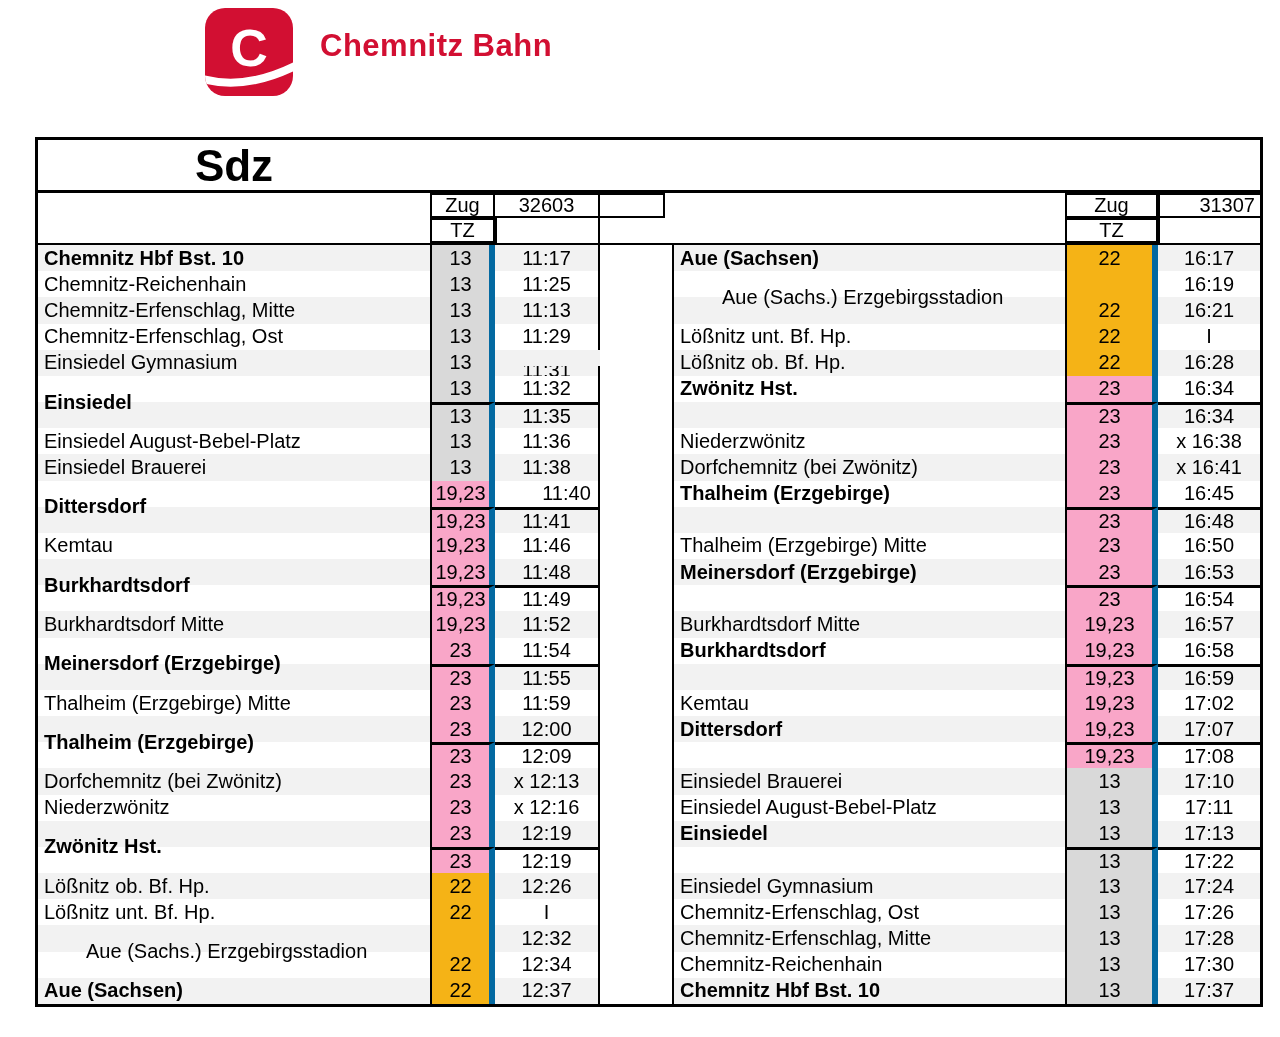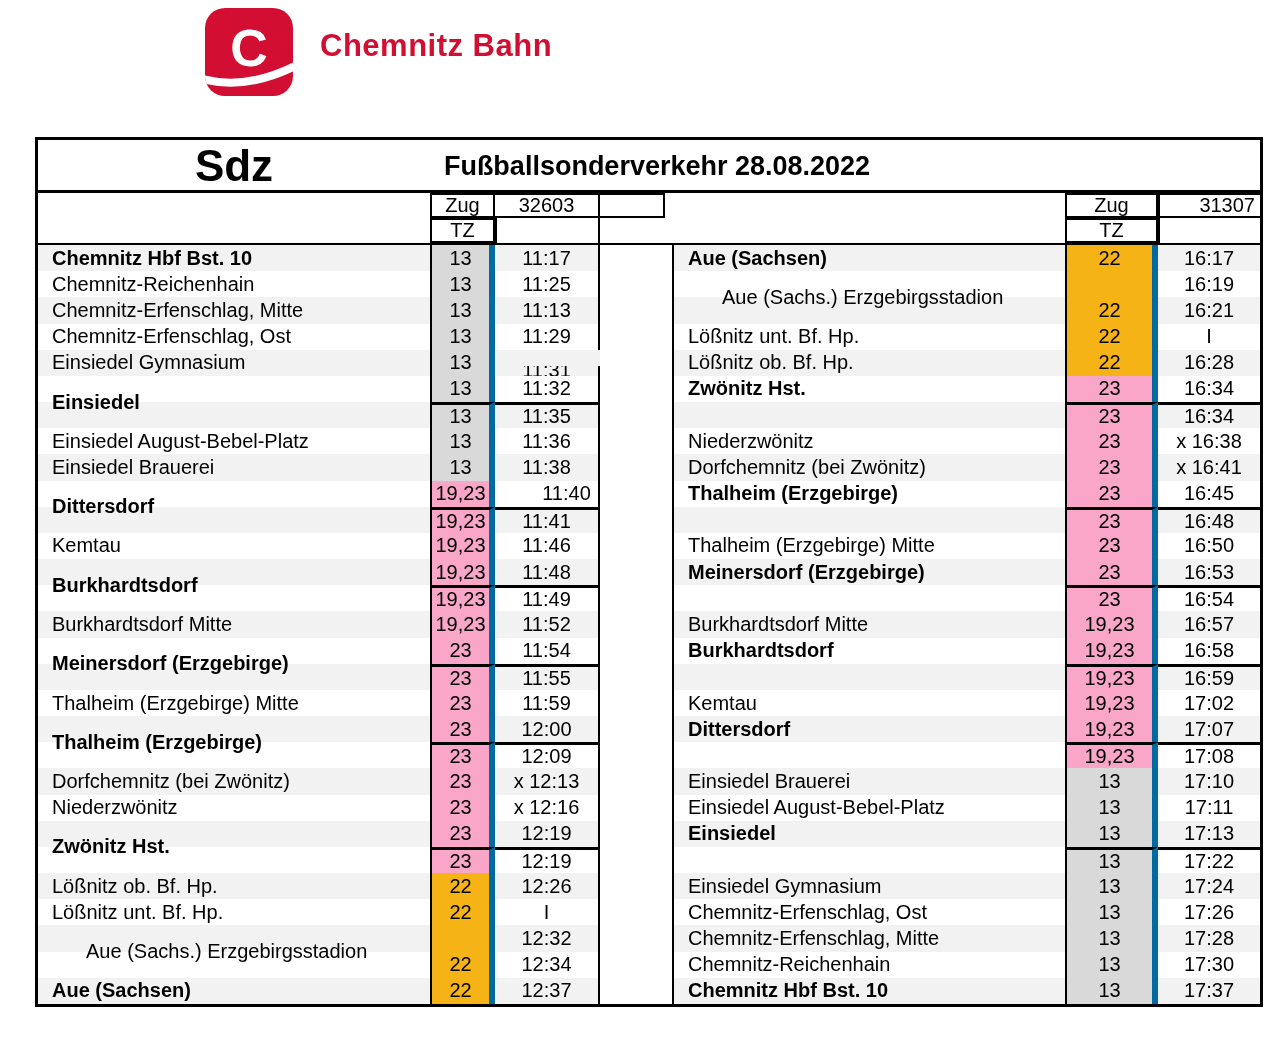--- a/index.html
+++ b/index.html
@@ -42,21 +42,21 @@
 
   
   .half { position:absolute; top:105px; height:759px; display:grid;
     grid-template-rows:repeat(29,1fr); }
   #half-left  { left:0;     width:562px; grid-template-columns:392px 65px 105px; }
   #half-right { left:634px; width:588px; border-left:2px solid #000;
                 grid-template-columns:391px 93px 102px; }
   .stripe { grid-column:1 / -1; background:var(--stripe); z-index:0; }
   .name, .tz, .time { z-index:1; display:flex; align-items:center;
     font-size:20px; white-space:nowrap; overflow:hidden; }
-  .name { grid-column:1; padding-left:14px; }
+  .name { grid-column:1; padding-left:6px; }
   .name.bold { font-weight:bold; }
   .name.indent { padding-left:48px; }
   .tz { grid-column:2; justify-content:center;
     border-left:2px solid #000; border-right:6px solid #0369a1; }
   .time { grid-column:3; justify-content:center; border-right:2px solid #000; }
   #half-right .time { border-right:none; }
   .tz.g { background:var(--gray); }
   .tz.p { background:var(--pink); }
   .tz.o { background:var(--orange); }
   .sep { border-top:3px solid #000; }
@@ -72,21 +72,20 @@
     </defs>
   <rect x="0" y="0" width="88" height="88" rx="20" fill="#D20F32"></rect>
   <path d="M -6 70 Q 40 84 94 56" stroke="#ffffff" stroke-width="8" fill="none" clip-path="url(#sq)"></path>
   <text x="44" y="58" text-anchor="middle" fill="#ffffff" font-family="Liberation Sans, DejaVu Sans, sans-serif" font-size="52" font-weight="bold">C</text>
 </svg>
 <div id="brand-name" class="abs">Chemnitz Bahn</div>
 
 <div id="ttable" class="abs">
   <div id="title-row" class="abs">
     <div id="train-type" class="abs">Sdz</div>
-    <div id="heading" class="abs">Fußballsonderverkehr 28.08.2022</div>
   </div>
   <div id="title-line" class="abs hline"></div>
 
   <div id="zug-l" class="hc">Zug</div>
   <div id="num-l" class="hc">32603</div>
   <div id="extra-l" class="hc"></div>
   <div id="tz-l" class="hc">TZ</div>
   <div id="unum-l" class="hc"></div>
 
   <div id="zug-r" class="hc">Zug</div>

